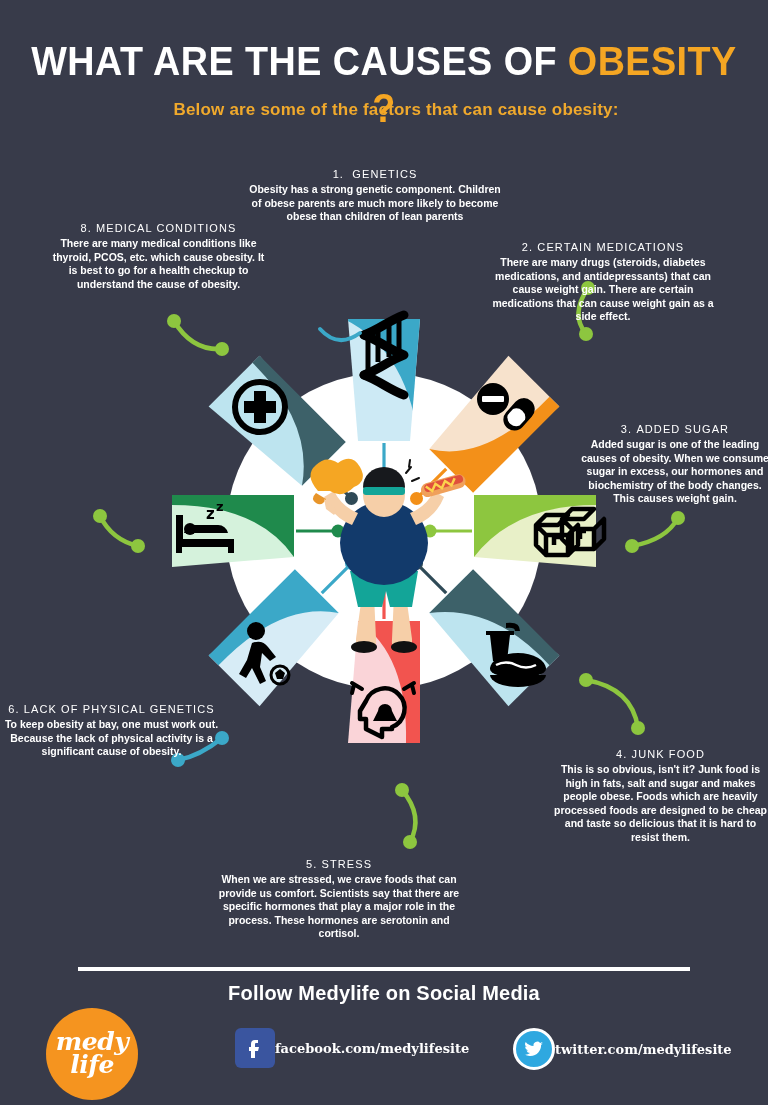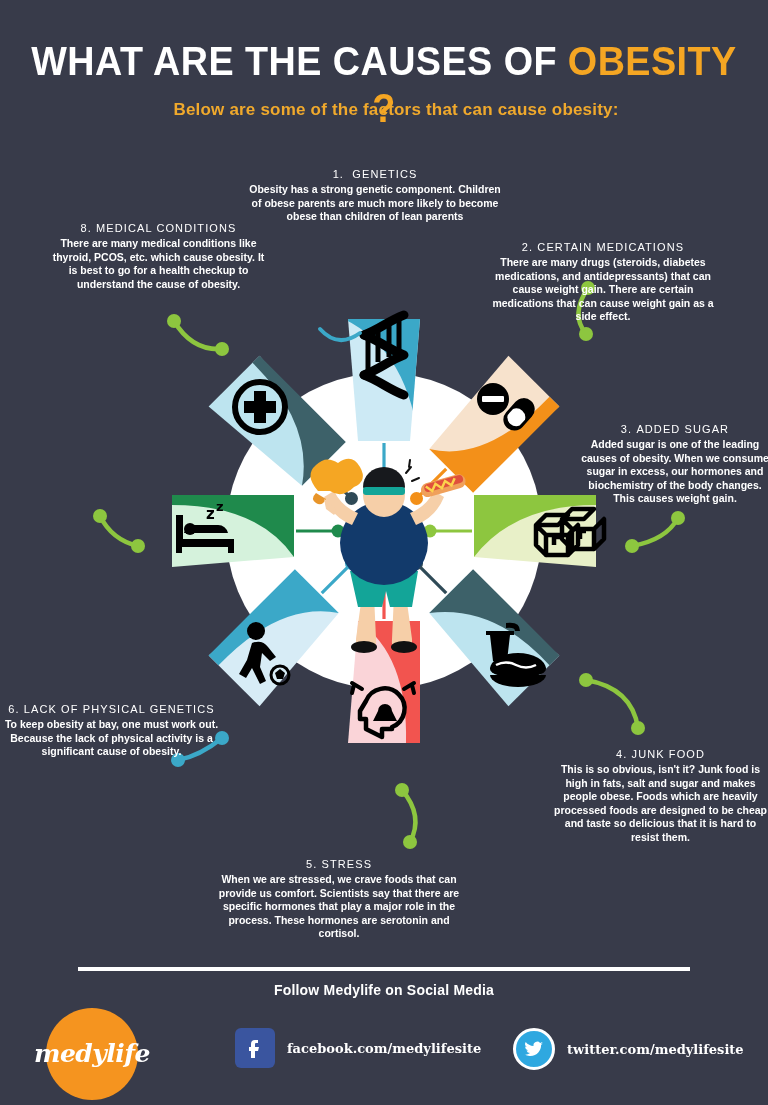--- a/index.html
+++ b/index.html
@@ -47,33 +47,33 @@
   #b4 { left: 553px; top: 748px; width: 215px; }
   #b5 { left: 214px; top: 858px; width: 250px; }
   #b6 { left: 4px;  top: 703px; width: 215px; }
   #b7 { left: 0px;  top: 392px; width: 190px; }
   #b8 { left: 52px; top: 222px; width: 213px; }
 
   
   .rule { position: absolute; left: 78px; top: 967px; width: 612px; height: 4px; background: #ffffff; }
   .follow {
     position: absolute; left: 0; top: 982px; width: 768px; text-align: center;
-    font-size: 14px; font-weight: bold; color: #ffffff; letter-spacing: 0.2px;
+    font-size: 20px; font-weight: bold; color: #ffffff; letter-spacing: 0.2px;
   }
   .logo {
     position: absolute; left: 46px; top: 1008px; width: 92px; height: 92px;
     background: #f5941f; border-radius: 50%;
-    display: flex; flex-direction: row; align-items: center; justify-content: center;
+    display: flex; flex-direction: column; align-items: center; justify-content: center;
   }
   .logo .l1 { font-family: "DejaVu Serif", serif; font-style: italic; font-weight: bold;
               font-size: 25px; color: #ffffff; line-height: 22px; letter-spacing: -0.5px; }
   .logo .l2 { font-family: "DejaVu Serif", serif; font-style: italic; font-weight: bold;
               font-size: 25px; color: #ffffff; line-height: 24px; letter-spacing: -0.5px; }
 
-  .social { position: absolute; display: flex; align-items: center; gap: 12px; }
+  .social { position: absolute; display: flex; align-items: center; }
   #soc-fb { left: 235px; top: 1028px; }
   #soc-tw { left: 513px; top: 1028px; }
   .social .badge { width: 40px; height: 40px; border-radius: 6px; display: flex;
                    align-items: center; justify-content: center; flex: none; }
   .social .badge.tw { border-radius: 50%; background: #2fa8e0; border: 3px solid #ffffff; width: 42px; height: 42px; }
   .social .badge.fb { background: #3a559f; }
   .social .handle { font-size: 13px; font-weight: bold; color: #ffffff; white-space: nowrap;
                     font-family: "DejaVu Serif", serif; }
 </style>
 </head>

